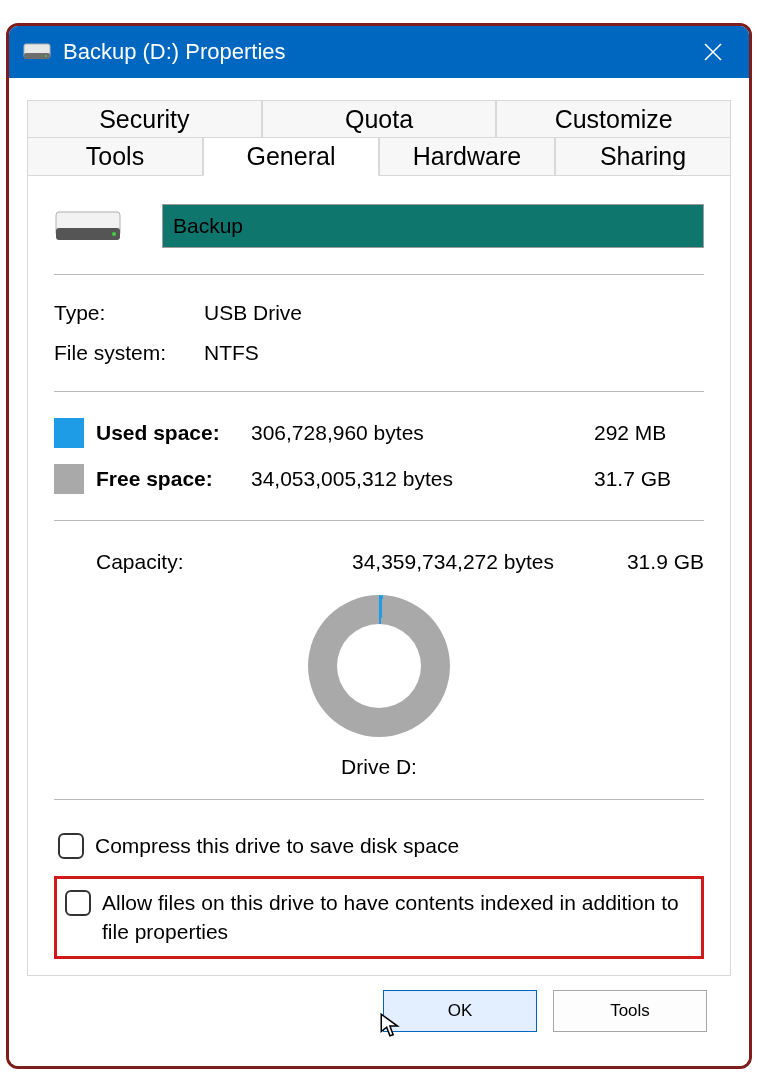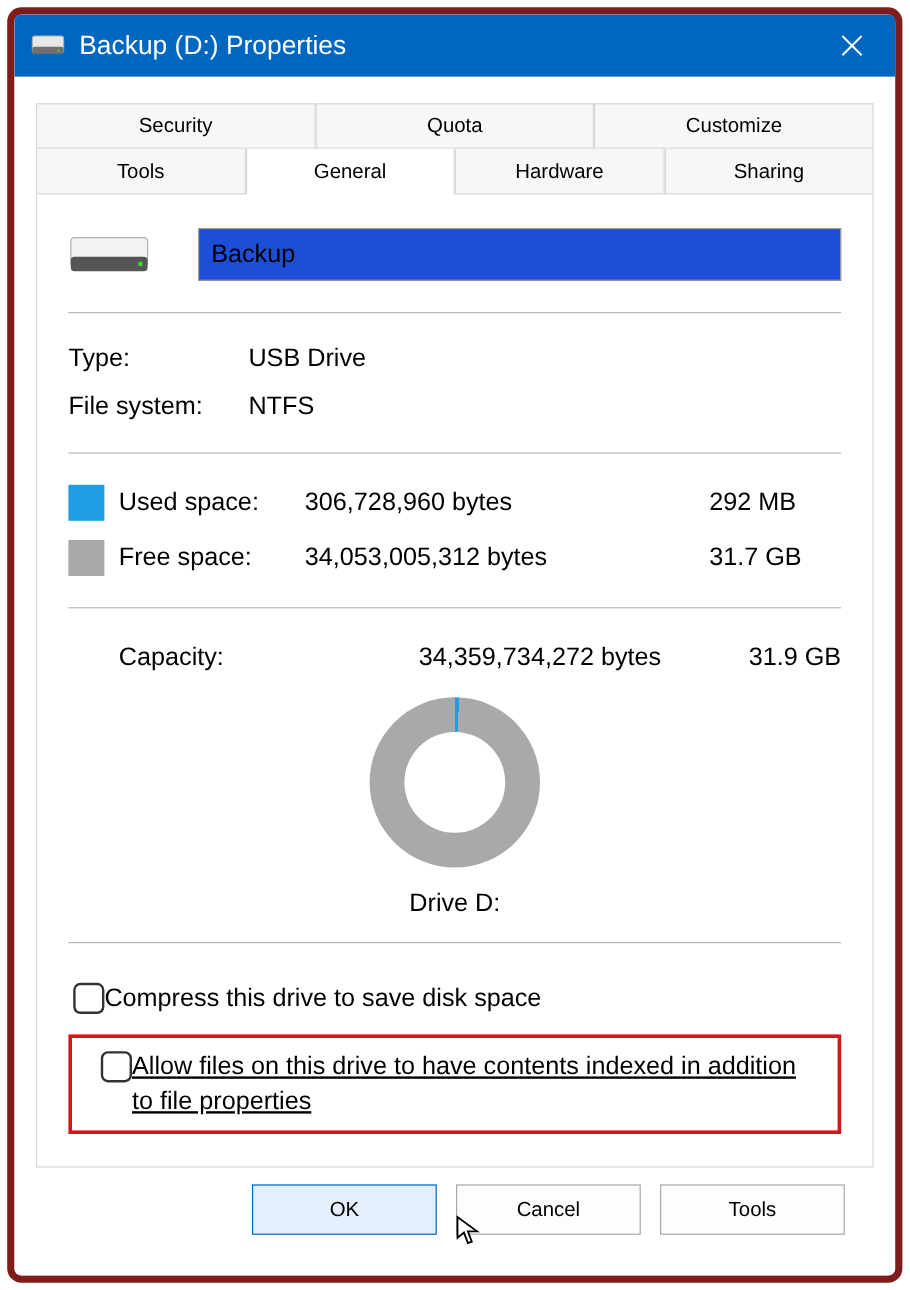--- a/index.html
+++ b/index.html
@@ -9,26 +9,27 @@
     background: #fff;
     width: 758px;
     height: 1075px;
     position: relative;
     font-size: 21px;
     color: #000;
   }
   .window {
     position: absolute;
     inset: 6px;
-    border: 6px solid #7f1d1d;
+    border: 3px solid #7f1d1d;
     border-radius: 12px;
     overflow: hidden;
     background: #fff;
     display: flex;
     flex-direction: column;
+    margin-top: 17px;
   }
   .titlebar {
     background: #0067c0;
     color: #fff;
     height: 52px;
     display: flex;
     align-items: center;
     padding: 0 14px;
     flex: 0 0 auto;
   }
@@ -57,21 +58,21 @@
   .tabs-row {
     display: flex;
     width: 100%;
     height: 38px;
   }
   .tab {
     flex: 1;
     border: 1px solid #d8d8d8;
     background: #f7f7f7;
     display: flex; align-items: center; justify-content: center;
-    font-size: 17px;
+    font-size: 25px;
     color: #000;
     cursor: pointer;
     position: relative;
   }
   .tabs-row.row2 .tab { border-top: none; }
   .tab.active {
     background: #fff;
     border-bottom: 1px solid #fff;
     z-index: 2;
   }
@@ -90,21 +91,21 @@
     gap: 40px;
   }
   .drive-icon {
     width: 68px; height: 40px;
     position: relative;
   }
   .drive-input {
     flex: 1;
     height: 44px;
     border: 1px solid #9c9c9c;
-    background: #1d4ed8;
+    background: #0f766e;
     padding: 0 10px;
     font-size: 21px;
     outline: none;
   }
 
   hr.sep {
     border: none;
     border-top: 1px solid #b8b8b8;
     margin: 26px 0 18px 0;
   }
@@ -122,21 +123,21 @@
   .space-row {
     display: flex;
     align-items: center;
     height: 46px;
   }
   .swatch {
     width: 30px; height: 30px; margin-right: 12px;
   }
   .sw-used { background:#1e9de6; }
   .sw-free { background:#a9a9a9; }
-  .sp-label { width: 155px; }
+  .sp-label { width: 155px; font-weight: bold; }
   .sp-bytes { flex: 1; padding-right: 40px; }
   .sp-hr   { width: 110px; text-align: left; }
 
   .cap-row {
     display: flex;
     align-items: center;
     height: 46px;
   }
   .cap-label { width: 197px; padding-left: 42px; }
   .cap-bytes { flex:1; text-align: right; padding-right: 40px; }
@@ -154,35 +155,34 @@
   }
   .pie::after {
     content:"";
     width: 84px; height:84px; border-radius:50%;
     background:#fff;
     position:absolute;
   }
   .pie-label { margin-top: 18px; }
 
   .check-row {
-    display:flex; align-items:flex-start; gap:0;
+    display:flex; align-items:flex-start; gap:11px;
     margin:2px 0;
     padding: 6px 4px;
   }
   .checkbox {
     width:26px; height:26px; border:2px solid #333; border-radius:6px;
     background:#fff; flex:0 0 auto; margin-top:1px;
     cursor:pointer;
   }
   .check-text { line-height:1.35; }
   .highlight-box {
     border: 3px solid #d11919;
-    padding: 2px 20px;
+    padding: 2px 4px;
     margin-top: 10px;
-    text-decoration: underline;
   }
 
   .buttons-row {
     flex: 0 0 auto;
     display:flex;
     justify-content:flex-end;
     gap: 16px;
     padding: 14px 24px 24px 0;
   }
   .btn {
@@ -325,23 +325,20 @@
         </div>
       </div>
 
     </div>
 
     <div class="buttons-row">
       <div class="btn primary">
           <span>OK</span>
         </div>
       <div class="btn">
-          <span>Cancel</span>
-        </div>
-      <div class="btn">
           <span>Tools</span>
         </div>
     </div>
 
   </div>
 </div>
 
 <svg class="cursor" viewBox="0 0 24 24">
   <path d="M3 2 L3 18 L8 14 L11 22 L14 21 L11 13 L18 13 Z" fill="#fff" stroke="#000" stroke-width="1.4"></path>
 </svg>

